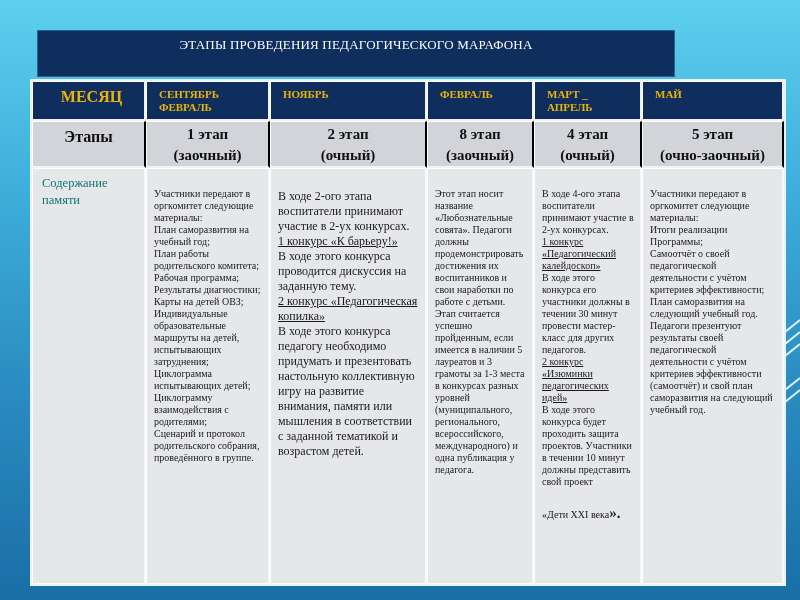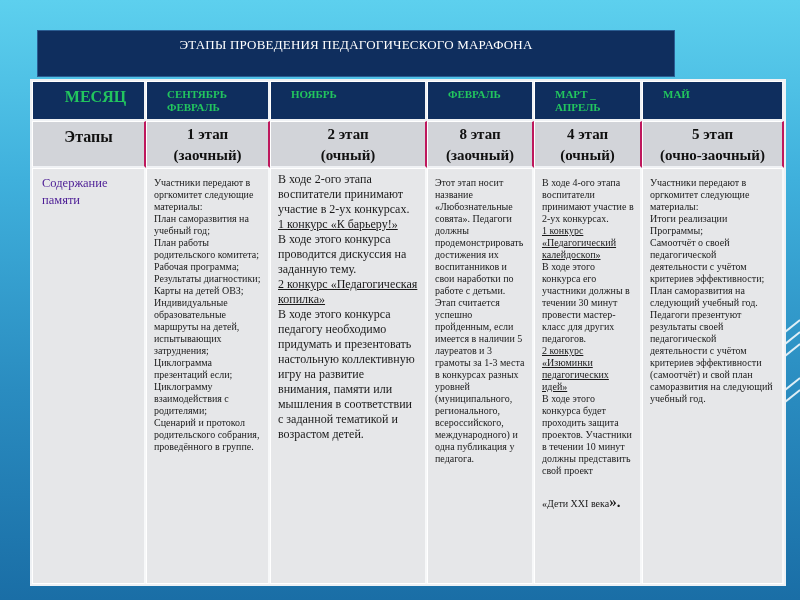--- a/index.html
+++ b/index.html
@@ -21,40 +21,40 @@
     position:absolute; left:30px; top:79px; width:752px; height:507px;
     border-collapse:separate; border-spacing:0;
     background:#f4f6f8; border:2px solid #eef1f4;
     table-layout:fixed;
   }
   table.stages td {
     border:1px solid #ffffff; vertical-align:top; padding:0;
     box-sizing:border-box;
   }
   tr.head td {
-    background:#0f2e5e; color:#22c55e; height:40px;
+    background:#0f2e5e; color:#eab308; height:40px;
     font-weight:bold; font-size:11px; line-height:13px;
-    padding:6px 6px 0 20px;
+    padding:6px 6px 0 12px;
     border-right:2px solid #f0f2f5; border-bottom:2px solid #f0f2f5;
   }
   tr.head td.first { font-size:16px; text-align:center; padding-top:8px; }
   tr.stage td {
     background:#d2d4d9; color:#111; height:46px;
     text-align:center; font-weight:bold; font-size:15px; line-height:21px;
     padding-top:2px;
-    border-right:2px solid #be185d; border-bottom:2px solid #f0f2f5;
+    border-right:2px solid #000000; border-bottom:2px solid #f0f2f5;
   }
   tr.stage td.first { font-size:16px; padding-top:4px; }
   tr.content td {
     background:#e6e7e9; color:#1a1a1a;
-    font-size:10px; line-height:12px; padding:8px 6px 0 7px;
+    font-size:10px; line-height:12px; padding:19px 6px 0 7px;
     border-right:2px solid #f7f8f9;
   }
-  tr.content td.first { font-size:12.5px; line-height:17px; padding:6px 6px 0 9px; color:#4c1d95; }
-  tr.content td.mid { font-size:12px; line-height:15px; padding:3px 6px 0 7px; }
+  tr.content td.first { font-size:12.5px; line-height:17px; padding:6px 6px 0 9px; color:#0f766e; }
+  tr.content td.mid { font-size:12px; line-height:15px; padding:20px 6px 0 7px; }
   .line { display:block; }
   .u { text-decoration:underline; }
   .big { font-size:15px; font-weight:bold; }
 </style>
 </head>
 <body>
 
 <svg class="deco" viewBox="0 0 60 140">
   <g stroke="#ffffff" stroke-width="2" fill="none" opacity="0.85">
     <line x1="10" y1="60" x2="60" y2="20"></line>
@@ -128,21 +128,21 @@
       <span class="line">памяти</span>
     </td>
     <td>
       <span class="line">Участники передают в оргкомитет следующие материалы:</span>
       <span class="line">План саморазвития на учебный год;</span>
       <span class="line">План работы родительского комитета;</span>
       <span class="line">Рабочая программа;</span>
       <span class="line">Результаты диагностики;</span>
       <span class="line">Карты на детей ОВЗ;</span>
       <span class="line">Индивидуальные образовательные маршруты на детей, испытывающих затруднения;</span>
-      <span class="line">Циклограмма презентаций если;</span>
+      <span class="line">Циклограмма испытывающих детей;</span>
       <span class="line">Циклограмму взаимодействия с родителями;</span>
       <span class="line">Сценарий и протокол родительского собрания, проведённого в группе.</span>
     </td>
     <td class="mid">
       <span class="line">В ходе 2-ого этапа воспитатели принимают участие в 2-ух конкурсах.</span>
       <span class="line u">1 конкурс «К барьеру!»</span>
       <span class="line">В ходе этого конкурса проводится дискуссия на заданную тему.</span>
       <span class="line u">2 конкурс «Педагогическая копилка»</span>
       <span class="line">В ходе этого конкурса педагогу необходимо придумать и презентовать настольную коллективную игру на развитие внимания, памяти или мышления в соответствии с заданной тематикой и возрастом детей.</span>
     </td>

